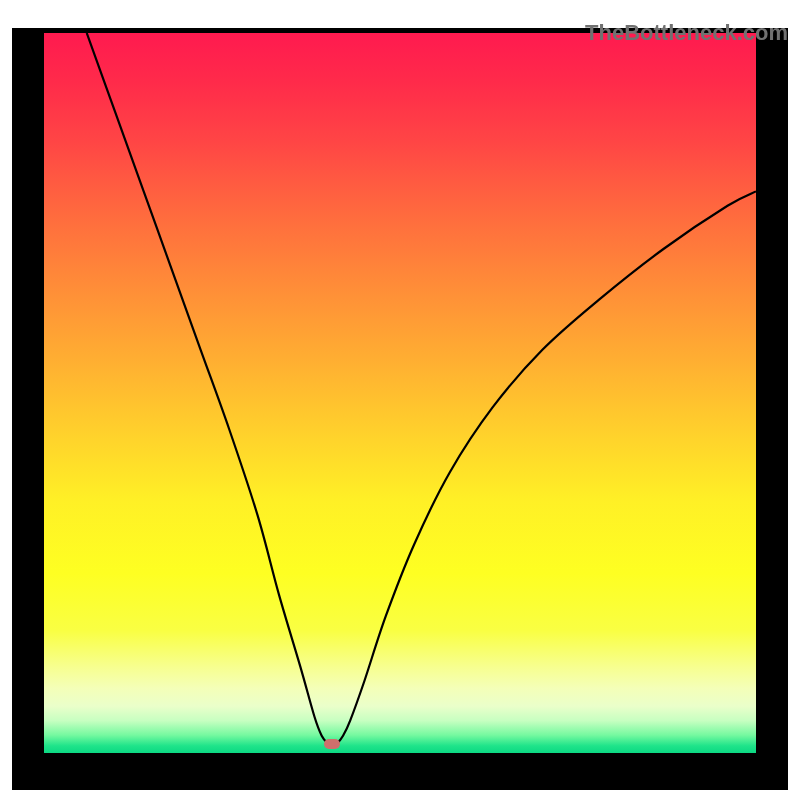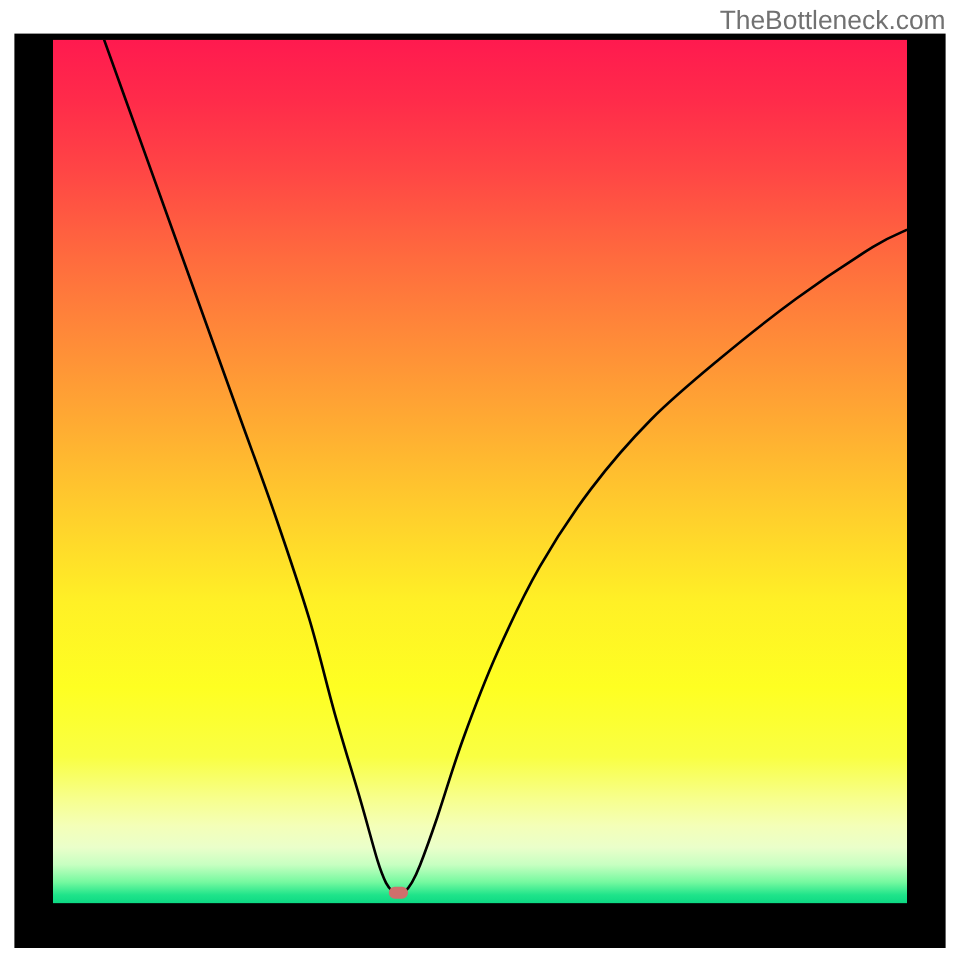--- a/index.html
+++ b/index.html
@@ -8,25 +8,25 @@
     background: #ffffff;
     font-family: Arial, sans-serif;
   }
   .container {
     width: 800px;
     height: 800px;
     position: relative;
   }
   .watermark {
     position: absolute;
-    top: 4px;
+    top: 20px;
     right: 12px;
     font-size: 22px;
     color: #717171;
-    font-weight: normal;
+    font-weight: bold;
     z-index: 10;
   }
   .plot-outer {
     position: absolute;
     left: 12px;
     top: 28px;
     width: 776px;
     height: 762px;
     background: #000000;
   }

